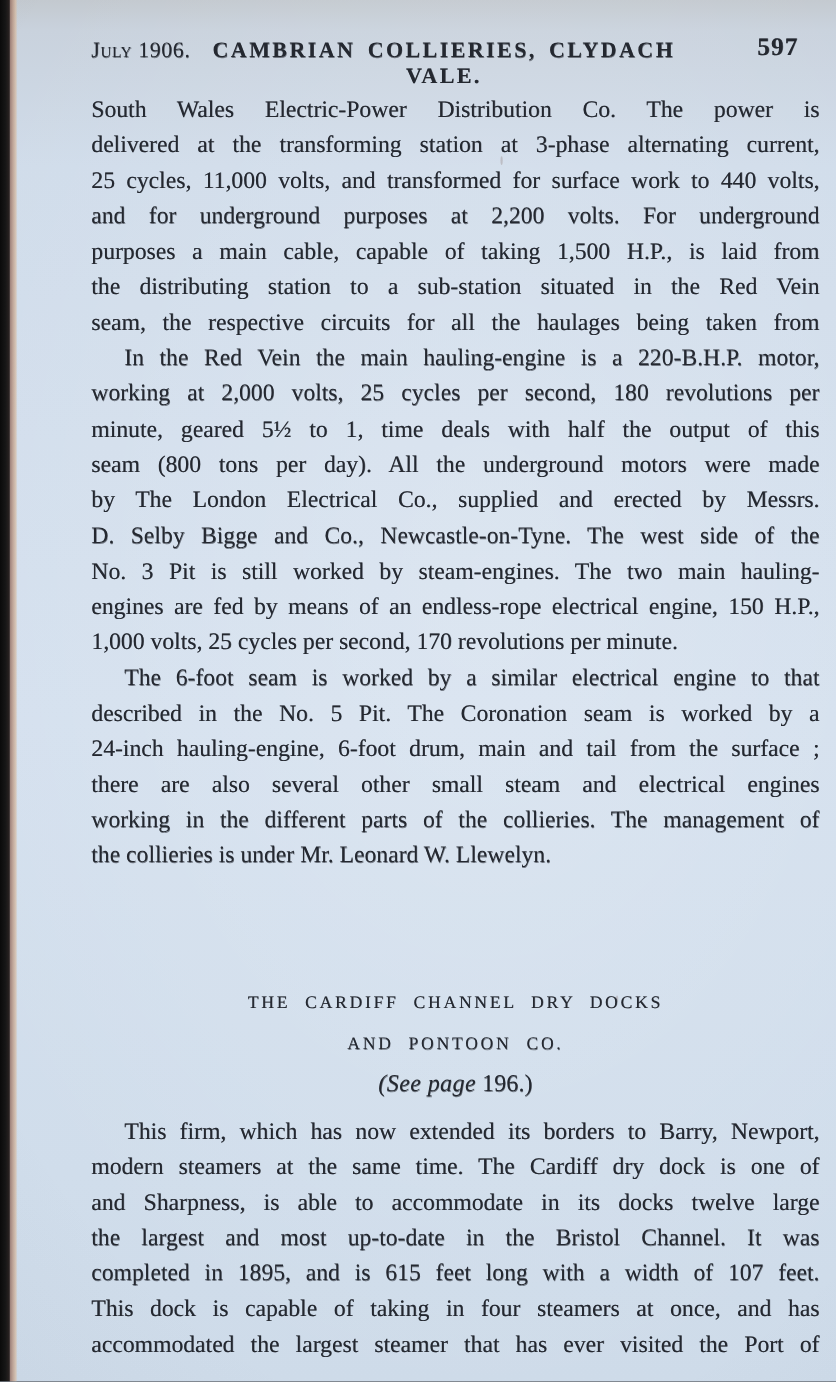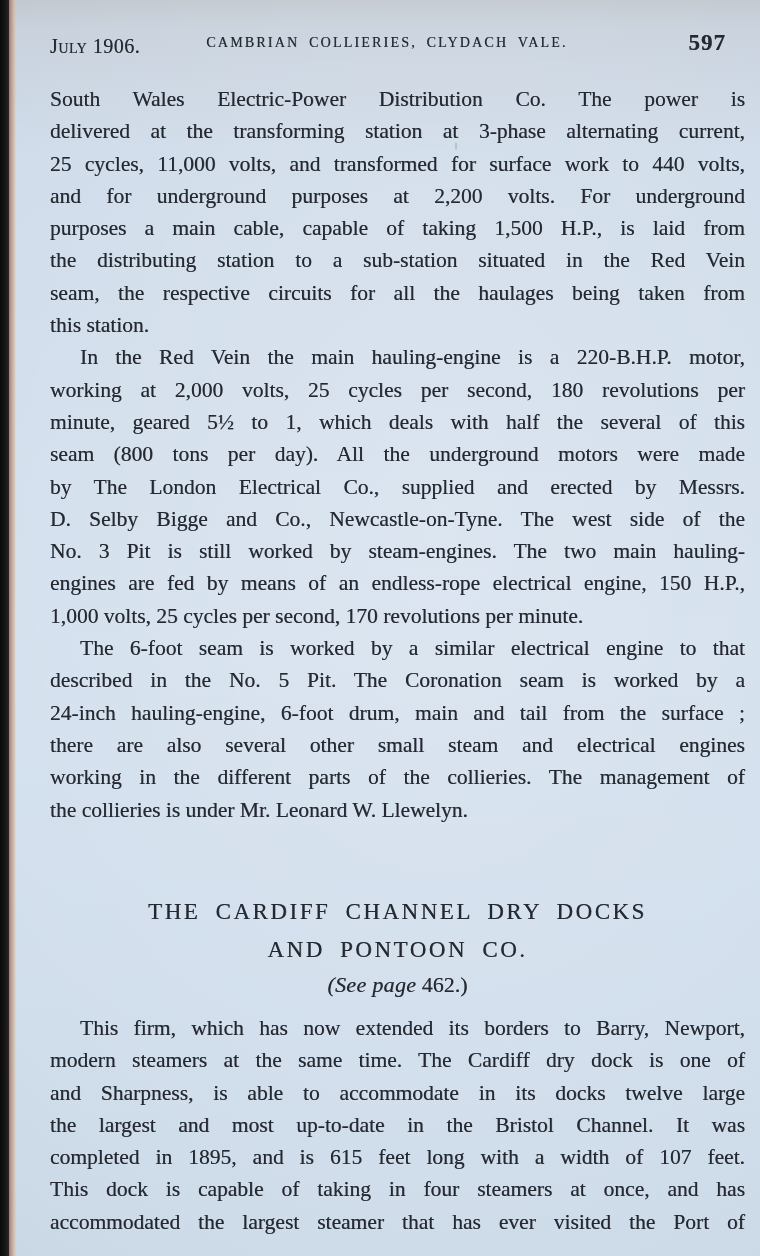--- a/index.html
+++ b/index.html
@@ -18,33 +18,33 @@
   .gutter {
     position:absolute; left:0; top:0; width:9px; height:100%;
     background:linear-gradient(90deg,#0a0a0a 0%, #161616 55%, #2c2423 100%);
   }
   .page-edge {
     position:absolute; left:9px; top:0; width:7px; height:100%;
     background:linear-gradient(90deg, #8a6154 0%, #bb957f 40%, #d6bca4 75%, rgba(214,188,164,0) 100%);
     opacity:.75;
   }
 
-  .ink { text-shadow:0.35px 0.35px 0.45px rgba(32,36,46,0.55); }
+  .ink { text-shadow:0.35px 0.35px 0.45px rgba(32,36,46,0.55);margin-left:33px; }
 
   
   .runhead {
     position:absolute; left:50px; right:16px; top:30px; height:30px;
   }
   .runhead .date {
     position:absolute; left:0; top:5px;
     font-variant:small-caps; font-size:20px; letter-spacing:0.5px;
   }
   .runhead .title {
     position:absolute; left:90px; right:110px; top:5px; text-align:center;
-    font-weight:400; font-size:14px; letter-spacing:2.2px; word-spacing:4px;
+    font-weight:700; font-size:20px; letter-spacing:2.2px; word-spacing:4px;
   }
   .runhead .pageno {
     position:absolute; right:18px; top:0;
     font-weight:700; font-size:23px; letter-spacing:1px;
   }
 
   
   .textblock { position:absolute; left:50px; right:15px; }
   #block-main { top:83px; }
   #block-firm { top:1012px; }
@@ -52,21 +52,21 @@
   .line {
     font-size:21.5px; line-height:32.3px; height:32.3px;
     text-align:justify; text-align-last:justify; white-space:normal;
   }
   .line.lastline { text-align-last:left; }
   .line.indent { text-indent:30px; }
 
   
   .section-head { position:absolute; left:50px; right:15px; top:893px; text-align:center; }
   .section-head .hline {
-    font-size:23px; line-height:38px; letter-spacing:2.5px; word-spacing:7px;
+    font-size:16px; line-height:38px; letter-spacing:2.5px; word-spacing:7px;
   }
   .section-caption {
     position:absolute; left:50px; right:15px; top:968px; text-align:center;
     font-size:22px; line-height:34px;
   }
   .section-caption .it { font-style:italic; letter-spacing:0.3px; }
 
   
   .blemish { position:absolute; background:rgba(120,90,80,0.25); border-radius:50%; }
   .b1 { left:455px; top:142px; width:2px; height:8px; }
@@ -89,26 +89,25 @@
 
   <div class="textblock ink" id="block-main">
     <div>
       <div class="line">South Wales Electric-Power Distribution Co.  The power is</div>
       <div class="line">delivered at the transforming station at 3-phase alternating current,</div>
       <div class="line">25 cycles, 11,000 volts, and transformed for surface work to 440 volts,</div>
       <div class="line">and for underground purposes at 2,200 volts.  For underground</div>
       <div class="line">purposes a main cable, capable of taking 1,500 H.P., is laid from</div>
       <div class="line">the distributing station to a sub-station situated in the Red Vein</div>
       <div class="line">seam, the respective circuits for all the haulages being taken from</div>
-      <div class="line lastline">this station.</div>
     </div>
     <div>
       <div class="line indent">In the Red Vein the main hauling-engine is a 220-B.H.P. motor,</div>
       <div class="line">working at 2,000 volts, 25 cycles per second, 180 revolutions per</div>
-      <div class="line">minute, geared 5½ to 1, which deals with half the several of this</div>
+      <div class="line">minute, geared 5½ to 1, time deals with half the output of this</div>
       <div class="line">seam (800 tons per day).  All the underground motors were made</div>
       <div class="line">by The London Electrical Co., supplied and erected by Messrs.</div>
       <div class="line">D. Selby Bigge and Co., Newcastle-on-Tyne.  The west side of the</div>
       <div class="line">No. 3 Pit is still worked by steam-engines.  The two main hauling-</div>
       <div class="line">engines are fed by means of an endless-rope electrical engine, 150 H.P.,</div>
       <div class="line lastline">1,000 volts, 25 cycles per second, 170 revolutions per minute.</div>
     </div>
     <div>
       <div class="line indent">The 6-foot seam is worked by a similar electrical engine to that</div>
       <div class="line">described in the No. 5 Pit.  The Coronation seam is worked by a</div>
@@ -116,21 +115,21 @@
       <div class="line">there are also several other small steam and electrical engines</div>
       <div class="line">working in the different parts of the collieries.  The management of</div>
       <div class="line lastline">the collieries is under Mr. Leonard W. Llewelyn.</div>
     </div>
   </div>
 
   <div class="section-head ink">
     <div class="hline">THE CARDIFF CHANNEL DRY DOCKS</div>
     <div class="hline">AND PONTOON CO.</div>
   </div>
-  <div class="section-caption ink"><span class="it">(See page</span><span> 462.)</span></div>
+  <div class="section-caption ink"><span class="it">(See page</span><span> 196.)</span></div>
 
   <div class="textblock ink" id="block-firm">
     <div>
       <div class="line indent">This firm, which has now extended its borders to Barry, Newport,</div>
       <div class="line">modern steamers at the same time.  The Cardiff dry dock is one of</div>
       <div class="line">and Sharpness, is able to accommodate in its docks twelve large</div>
       <div class="line">the largest and most up-to-date in the Bristol Channel.  It was</div>
       <div class="line">completed in 1895, and is 615 feet long with a width of 107 feet.</div>
       <div class="line">This dock is capable of taking in four steamers at once, and has</div>
       <div class="line">accommodated the largest steamer that has ever visited the Port of</div>

